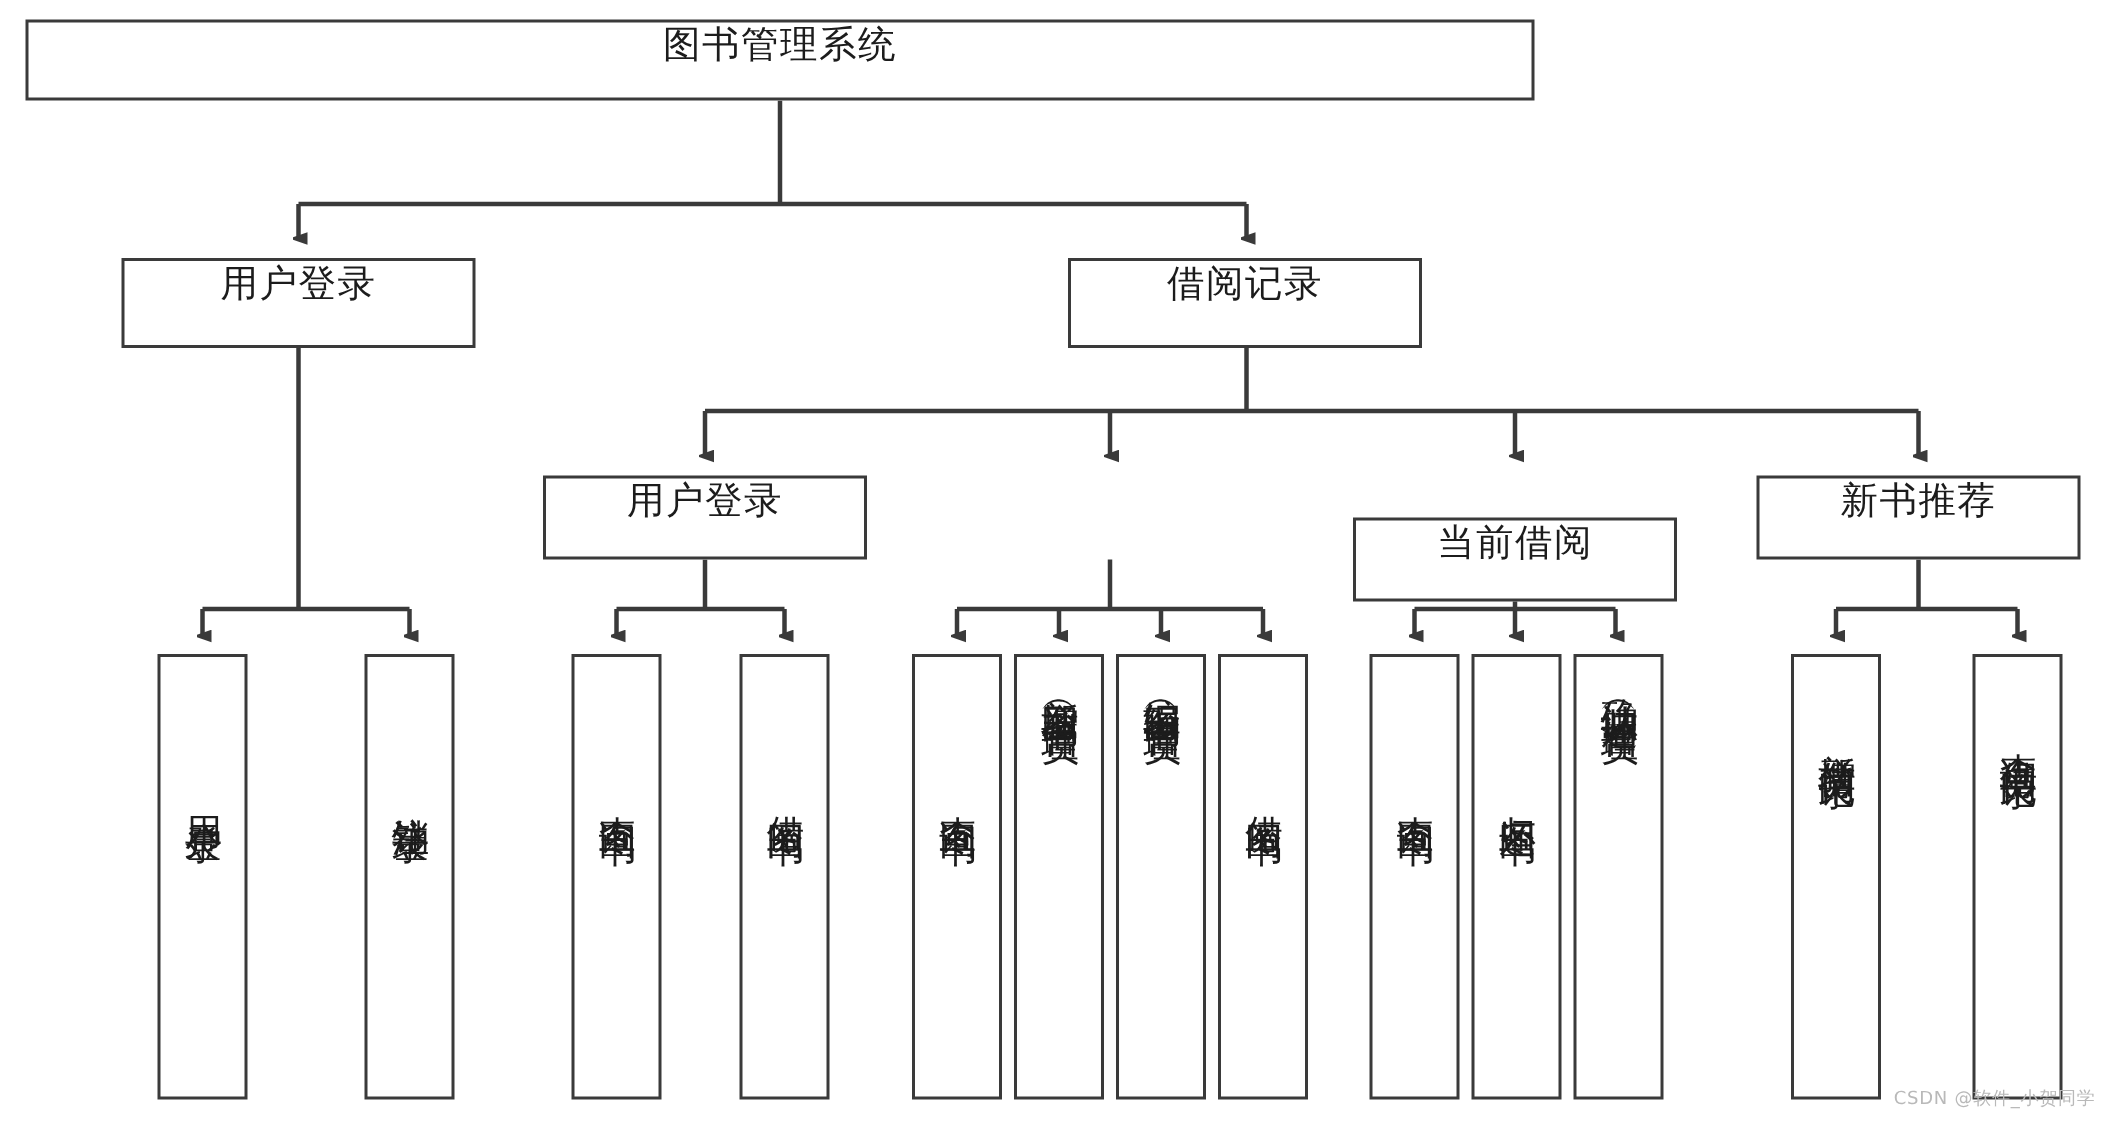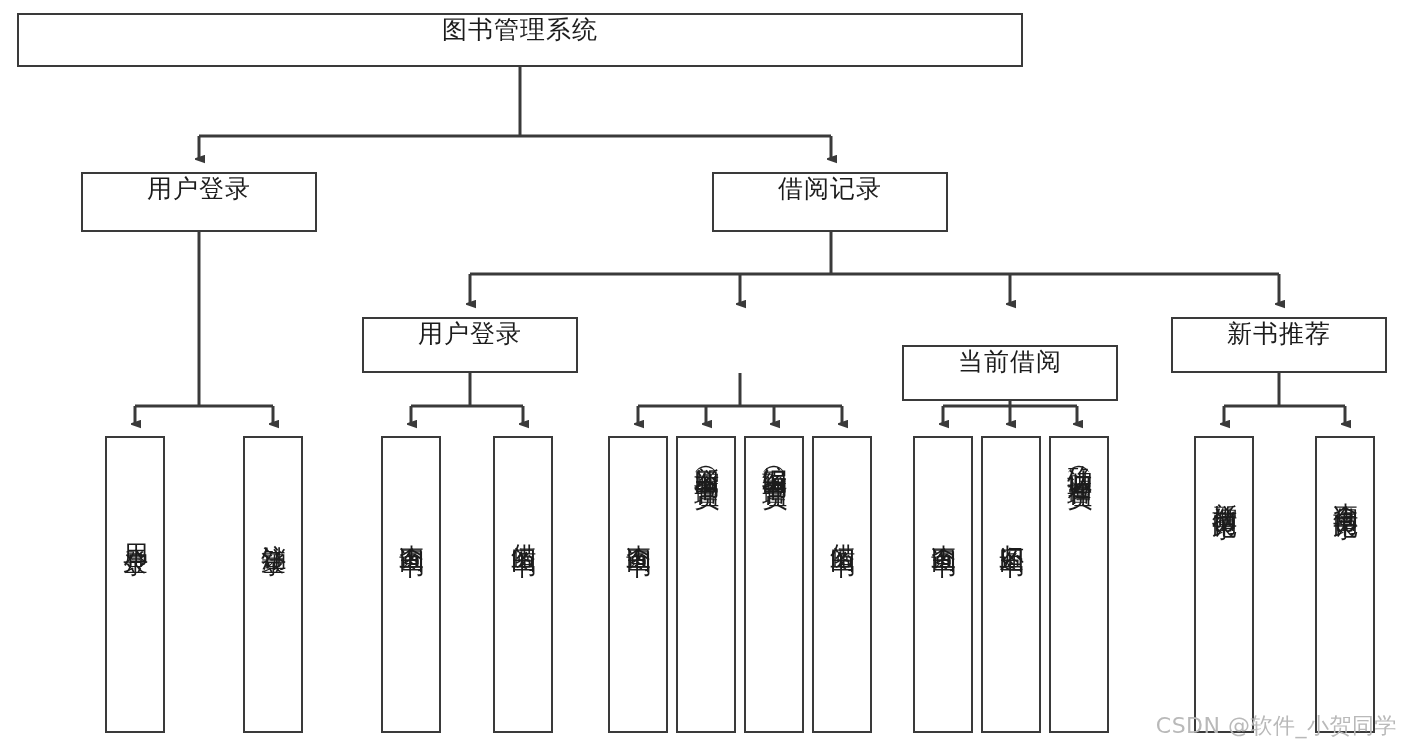--- a/index.html
+++ b/index.html
@@ -60,21 +60,21 @@
     text-orientation: upright;
     font-size: 25px;
     line-height: 1.05;
     letter-spacing: 3px;
     white-space: nowrap;
   }
   .watermark {
     position: absolute;
     right: 8px;
     bottom: 6px;
-    font-size: 22px;
+    font-size: 12px;
     color: #b9b9b9;
     letter-spacing: 0.5px;
     white-space: nowrap;
     user-select: none;
   }
 </style>
 </head>
 <body>
 
 <div id="canvas">

